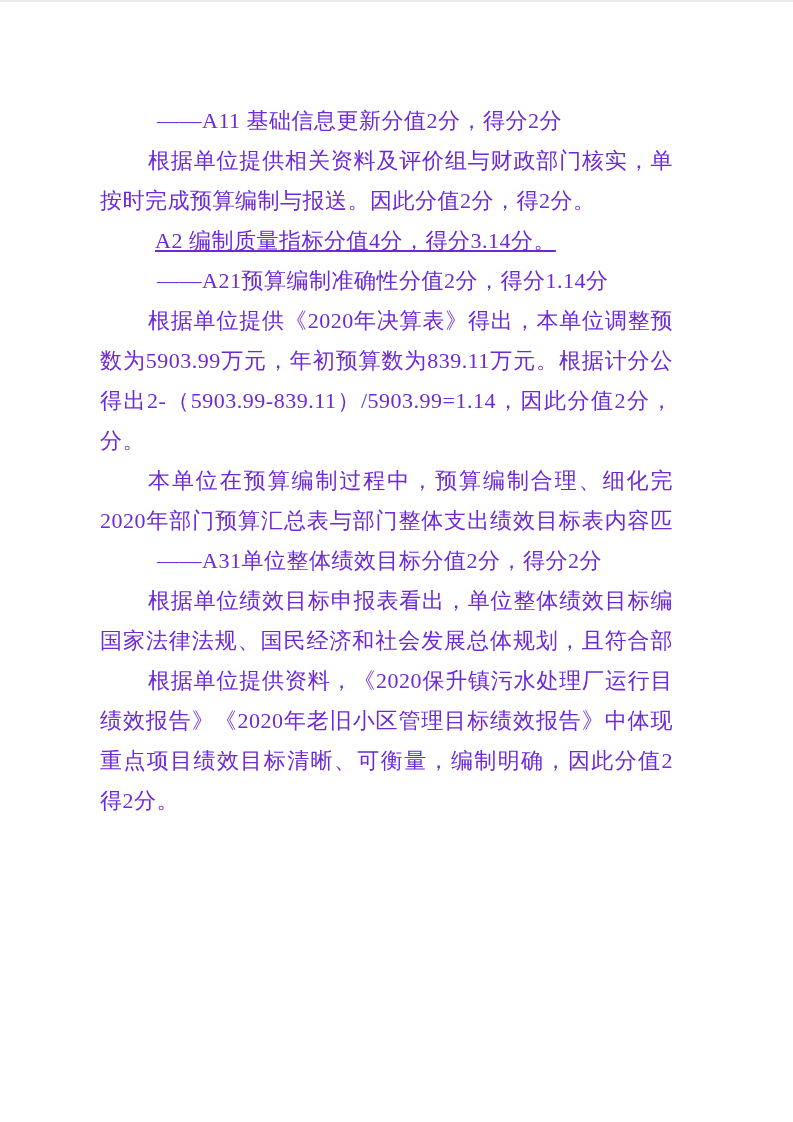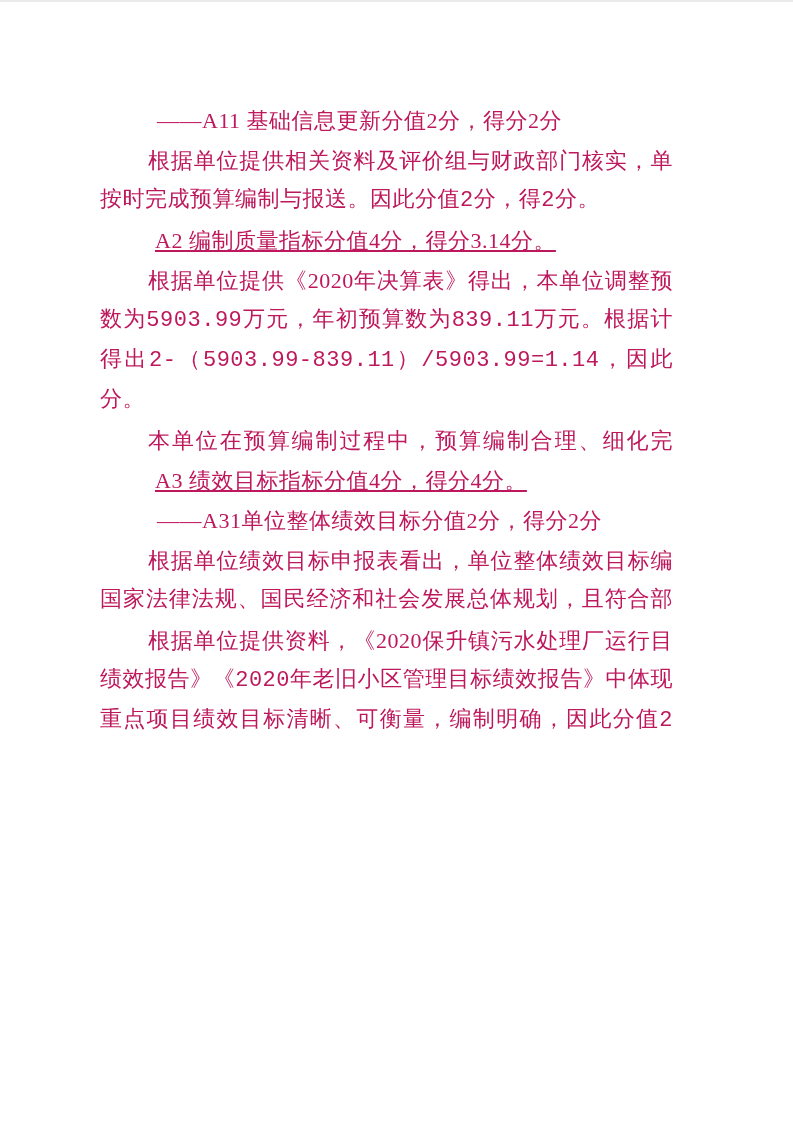--- a/index.html
+++ b/index.html
@@ -19,40 +19,40 @@
     position: absolute;
     top: 0; left: 0; right: 0;
     height: 2px;
     background: #eaeaea;
   }
   .doc {
     position: absolute;
     left: 100px;
     top: 101px;
     width: 573px;
-    color: #be185d;
+    color: #6d28d9;
     font-size: 22px;
   }
   .line {
     height: 40px;
     line-height: 40px;
     text-align: left;
     letter-spacing: 0.5px;
     white-space: nowrap;
   }
   .line.justify {
     white-space: normal;
     text-align: justify;
     text-align-last: justify;
     overflow: hidden;
   }
   .line.indent-dash { padding-left: 57px; }
   .line.indent-head { padding-left: 55px; text-decoration: underline; }
   .line.indent-para { padding-left: 48px; }
-  .line.indent-none { padding-left: 0; font-family: Liberation Mono, monospace; }
+  .line.indent-none { padding-left: 0; }
   .line.justify.indent-dash,
   .line.justify.indent-head,
   .line.justify.indent-para { padding-left: 0; text-indent: 48px; }
   .page-number {
     position: absolute;
     top: 1027px;
     left: 17px;
     width: 100%;
     text-align: right;
     font-family: "Liberation Sans", "DejaVu Sans", sans-serif;
@@ -63,27 +63,29 @@
 </head>
 <body>
 
 <div class="page">
   <div class="edge-top"></div>
   <div class="doc" id="doc-body">
       <div class="line indent-dash">——A11 基础信息更新分值2分，得分2分</div>
       <div class="line indent-para justify">根据单位提供相关资料及评价组与财政部门核实，单位</div>
       <div class="line indent-none">按时完成预算编制与报送。因此分值2分，得2分。</div>
       <div class="line indent-head">A2 编制质量指标分值4分，得分3.14分。</div>
+      <div class="line indent-dash">——A21预算编制准确性分值2分，得分1.14分</div>
       <div class="line indent-para justify">根据单位提供《2020年决算表》得出，本单位调整预算</div>
       <div class="line indent-none justify">数为5903.99万元，年初预算数为839.11万元。根据计分公式</div>
       <div class="line indent-none justify">得出2-（5903.99-839.11）/5903.99=1.14，因此分值2分，得1.14</div>
       <div class="line indent-none">分。</div>
       <div class="line indent-para justify">本单位在预算编制过程中，预算编制合理、细化完整，</div>
-      <div class="line indent-head">A3 绩效目标指标分值4分，得分4分。</div>
+      <div class="line indent-none justify">2020年部门预算汇总表与部门整体支出绩效目标表内容匹</div>
       <div class="line indent-dash">——A31单位整体绩效目标分值2分，得分2分</div>
       <div class="line indent-para justify">根据单位绩效目标申报表看出，单位整体绩效目标编制</div>
       <div class="line indent-none justify">国家法律法规、国民经济和社会发展总体规划，且符合部门</div>
       <div class="line indent-para justify">根据单位提供资料，《2020保升镇污水处理厂运行目标</div>
       <div class="line indent-none justify">绩效报告》《2020年老旧小区管理目标绩效报告》中体现出</div>
       <div class="line indent-none justify">重点项目绩效目标清晰、可衡量，编制明确，因此分值2分，</div>
+      <div class="line indent-none">得2分。</div>
     </div>
   <div class="page-number">55</div>
 </div>
 
 </body></html>

